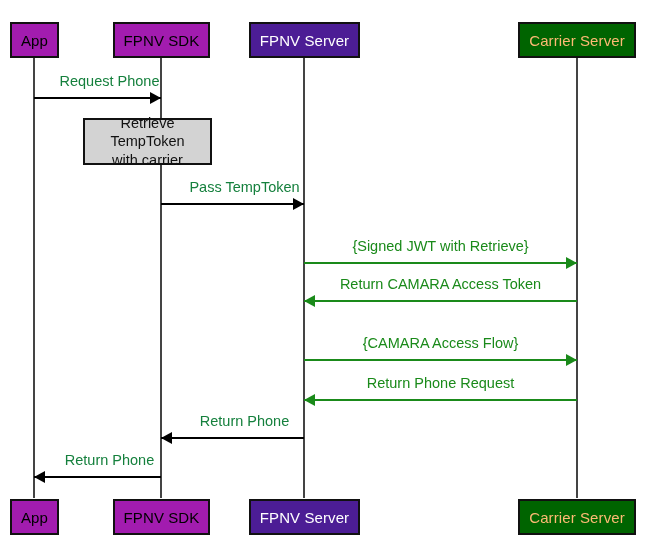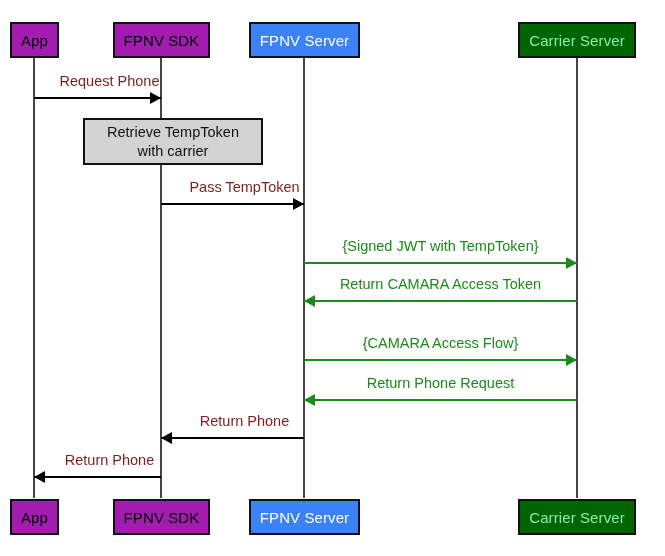--- a/index.html
+++ b/index.html
@@ -41,26 +41,26 @@
     line-height: 1;
     height: 36px;
     white-space: nowrap;
     letter-spacing: 0.1px;
   }
   .p-light {
     background: #a21caf;
     color: #000000;
   }
   .p-blue {
-    background: #3b82f6;
+    background: #4c1d95;
     color: #ffffff;
   }
   .p-green {
     background: #006400;
-    color: #86efac;
+    color: #fdba74;
   }
 
   
   .note {
     position: absolute;
     box-sizing: border-box;
     background: #d3d3d3;
     border: 2px solid #111111;
     display: flex;
     flex-direction: column;
@@ -108,21 +108,21 @@
     right: 0;
     text-align: center;
     font-size: 14.5px;
     line-height: 1.28;
     white-space: pre;
   }
   .msg.black {
     color: #000000;
   }
   .msg.black .line { background: #000000; }
-  .msg.black .label { color: #7f1d1d; padding-left: 24px; }
+  .msg.black .label { color: #15803d; padding-left: 24px; }
   .msg.green {
     color: #1a8a1a;
   }
   .msg.green .line { background: #1a8a1a; }
   .msg.green .label { color: #1a8a1a; }
 </style>
 </head>
 <body>
 
 <div id="diagram-root">
@@ -139,33 +139,33 @@
   <div class="participant p-blue" style="left:249px; top:22px; width:111px;">FPNV Server</div>
 
   <div class="participant p-green" style="left:518px; top:22px; width:118px;">Carrier Server</div>
 
   <div class="msg black to-right" style="left:34px; width:127px; top:97px;">
     <div class="label">Request Phone</div>
     <div class="line"></div>
     <div class="head"></div>
   </div>
 
-  <div class="note" style="left:83px; top:118px; width:180px; height:47px;">
+  <div class="note" style="left:83px; top:118px; width:129px; height:47px;">
     <span>Retrieve TempToken</span>
     <span>with carrier</span>
   </div>
 
   <div class="msg black to-right" style="left:161px; width:143px; top:203px;">
     <div class="label">Pass TempToken</div>
     <div class="line"></div>
     <div class="head"></div>
   </div>
 
   <div class="msg green to-right" style="left:304px; width:273px; top:262px;">
-    <div class="label" style="bottom:6px;"><br><span>{Signed JWT with TempToken}</span></div>
+    <div class="label" style="bottom:6px;"><br><span>{Signed JWT with Retrieve}</span></div>
     <div class="line"></div>
     <div class="head"></div>
   </div>
 
   <div class="msg green to-left" style="left:304px; width:273px; top:300px;">
     <div class="label">Return CAMARA Access Token</div>
     <div class="line"></div>
     <div class="head"></div>
   </div>
 

